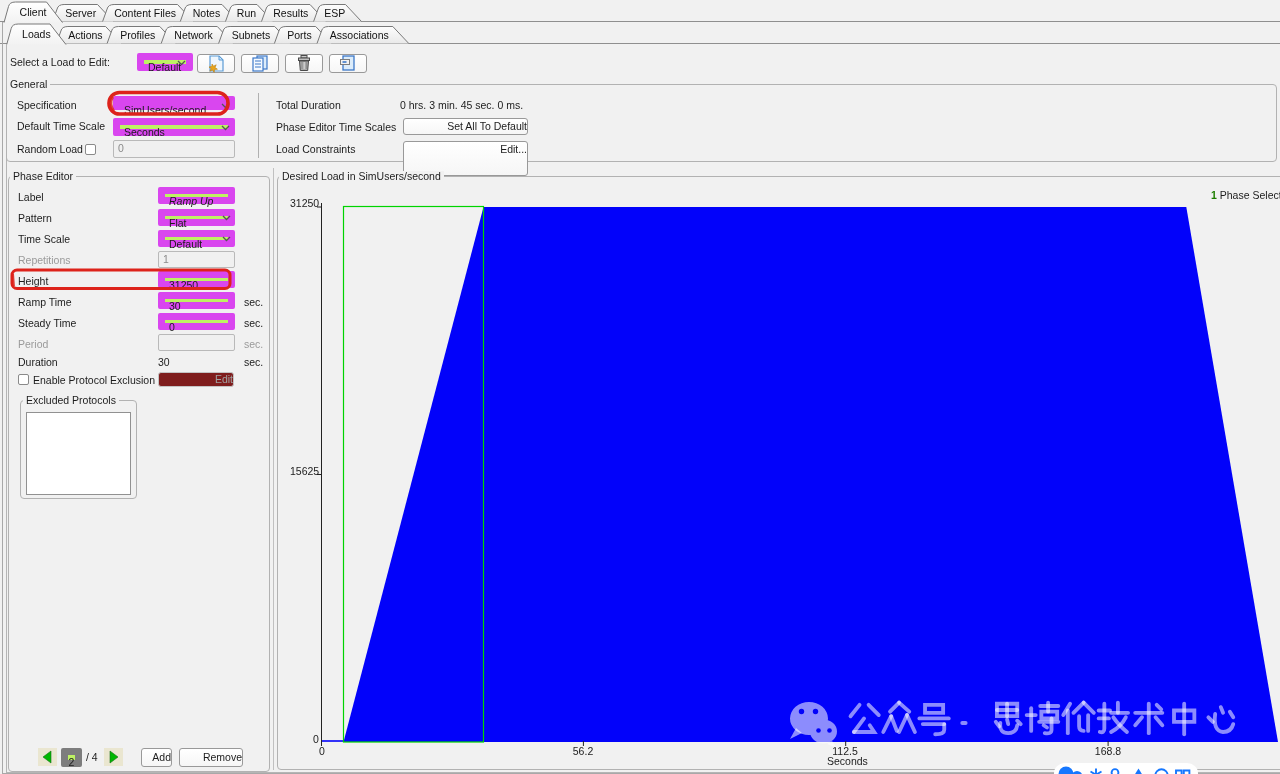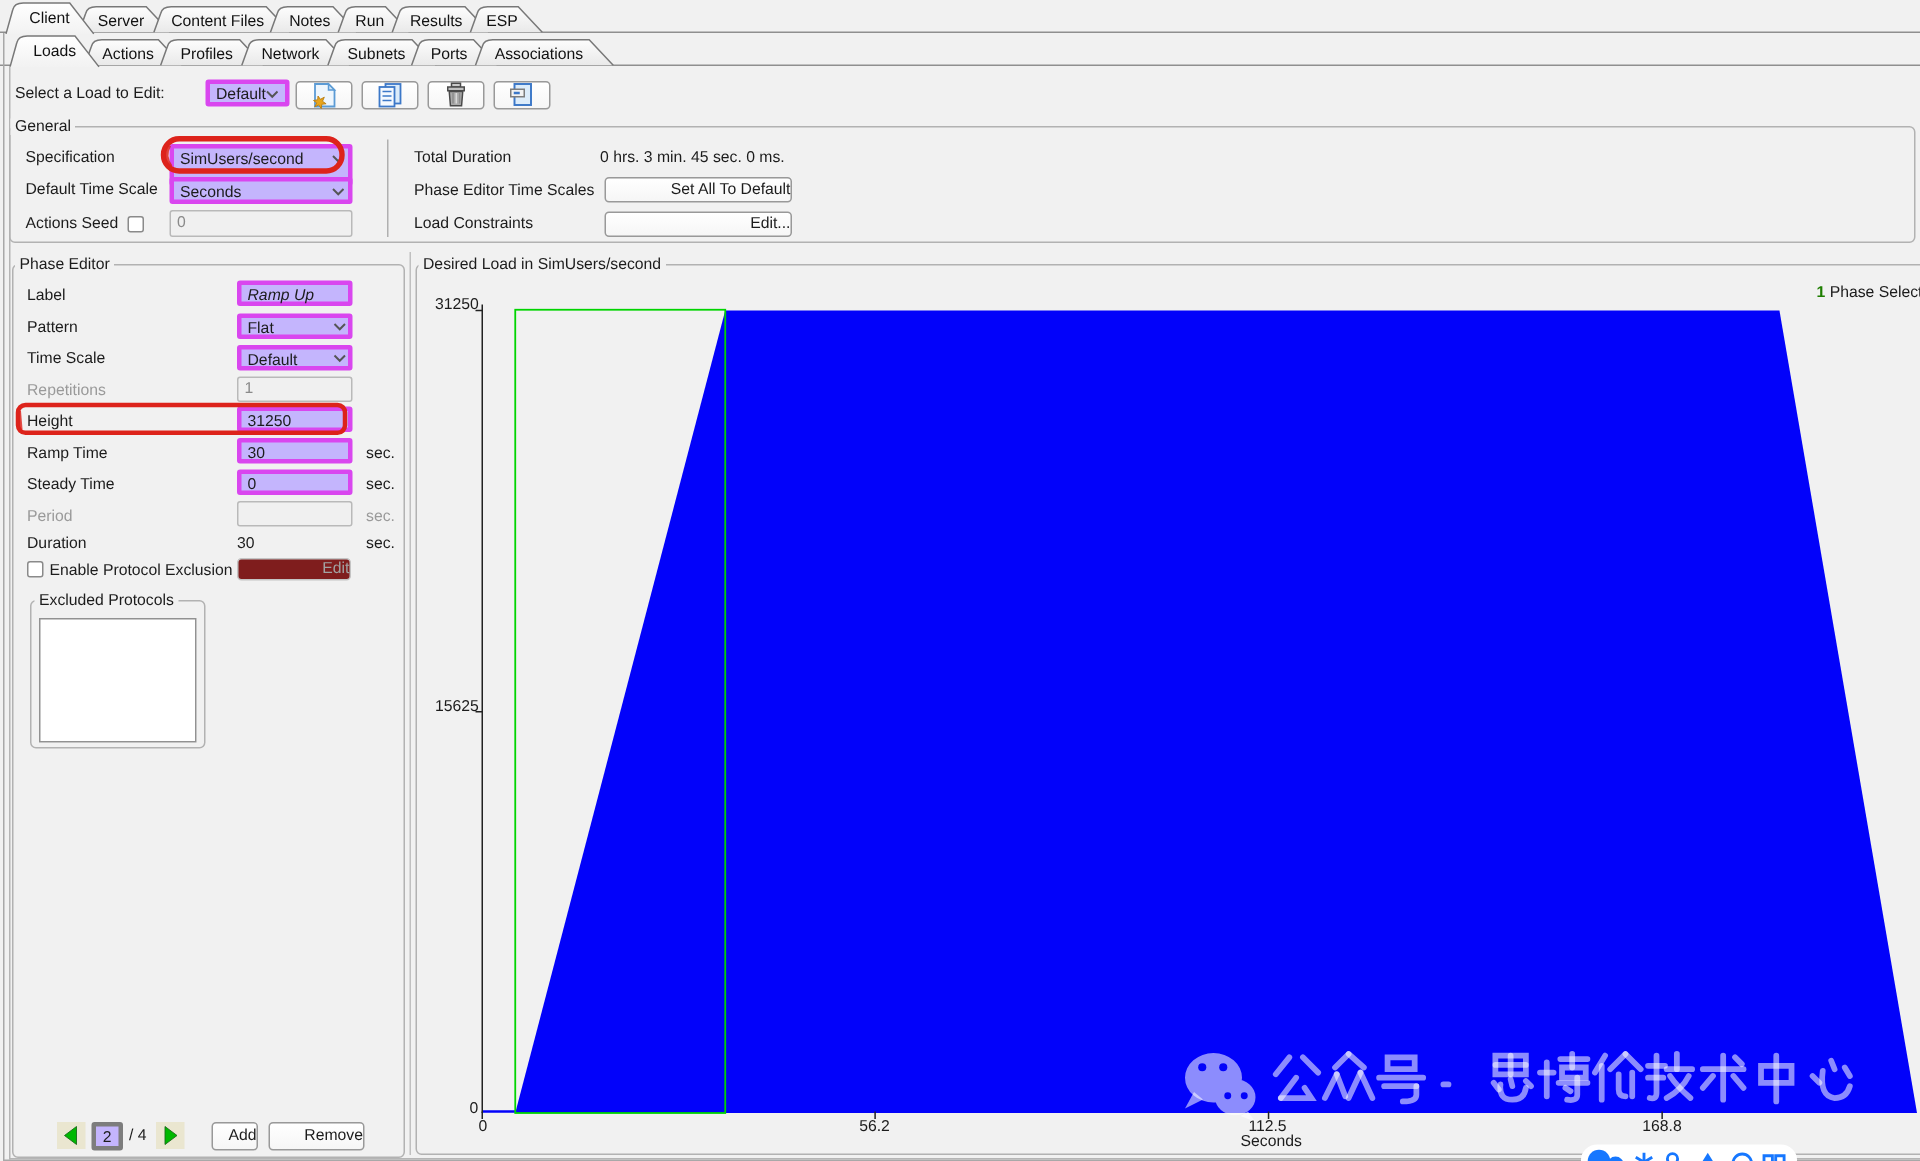--- a/index.html
+++ b/index.html
@@ -2,21 +2,21 @@
 <html><head>
 <meta charset="utf-8">
 <style>
   html,body{margin:0;padding:0;}
   body{width:1280px;height:774px;overflow:hidden;position:relative;
        font-family:"Liberation Sans",sans-serif;font-size:10.5px;color:#1c1c1c;
        background:#f1f1f1;}
   .abs{position:absolute;}
   .lbl{position:absolute;white-space:nowrap;line-height:10.5px;}
   .ctr{text-align:center;}
-  .field{position:absolute;background:#c4b5fd;border:3px solid #d946ef;border-radius:2px;
+  .field{position:absolute;background:#bef264;border:7px solid #d946ef;border-radius:2px;
          line-height:15px;padding-left:4px;white-space:nowrap;box-sizing:border-box;}
   .dis{background:#f0f0f0;border:1px solid #b9b9b9;color:#8a8a8a;}
   .btn{position:absolute;background:linear-gradient(#ffffff,#f6f6f6);border:1px solid #999;
        border-radius:3px;text-align:right;box-sizing:border-box;}
   .group{position:absolute;border:1px solid #b2b2b2;border-radius:4px;}
   .glabel{position:absolute;background:#f1f1f1;padding:0 3px;white-space:nowrap;line-height:11px;}
   .chev{position:absolute;width:9px;height:6px;}
   .cb{position:absolute;width:11px;height:11px;background:#fff;border:1px solid #8a8a8a;
       border-radius:2px;box-sizing:border-box;}
 </style>
@@ -129,41 +129,41 @@
     <rect x="0.5" y="4.5" width="9" height="5" fill="#f2f2f2" stroke="#7d7d7d" stroke-width="1"></rect>
     <line x1="2.5" y1="7" x2="6.5" y2="7" stroke="#3c78c8" stroke-width="1.6"></line>
   </g>
 </svg>
 
 <div class="group" style="left:6px;top:84px;width:1269px;height:76px;"></div>
 <div class="glabel" style="left:7px;top:79px;">General</div>
 <div class="abs" style="left:258px;top:93px;width:1px;height:65px;background:#b0b0b0;"></div>
 
 <div class="lbl" style="left:17px;top:100px;">Specification</div>
-<div class="field" style="left:113px;top:96px;width:122px;height:28px;">SimUsers/second</div>
+<div class="field" style="left:113px;top:96px;width:122px;height:14px;">SimUsers/second</div>
 <svg class="chev" style="left:221px;top:103px;">
     <polyline points="1,1 4.5,4.5 8,1" fill="none" stroke="#555" stroke-width="1.3"></polyline>
   </svg>
 
 <div class="lbl" style="left:17px;top:121px;">Default Time Scale</div>
 <div class="field" style="left:113px;top:118px;width:122px;height:18px;">Seconds</div>
 <svg class="chev" style="left:221px;top:125px;">
     <polyline points="1,1 4.5,4.5 8,1" fill="none" stroke="#555" stroke-width="1.3"></polyline>
   </svg>
 
-<div class="lbl" style="left:17px;top:144px;">Actions Seed</div>
+<div class="lbl" style="left:17px;top:144px;">Random Load</div>
 <div class="cb" style="left:85px;top:144px;"></div>
 <div class="field dis" style="left:113px;top:140px;width:122px;height:18px;">0</div>
 
 <div class="lbl" style="left:276px;top:100px;">Total Duration</div>
 <div class="lbl" style="left:400px;top:100px;">0 hrs. 3 min. 45 sec. 0 ms.</div>
 <div class="lbl" style="left:276px;top:122px;">Phase Editor Time Scales</div>
 <div class="btn" style="left:403px;top:118px;width:125px;height:17px;line-height:15px;">Set All To Default</div>
 <div class="lbl" style="left:276px;top:144px;">Load Constraints</div>
-<div class="btn" style="left:403px;top:141px;width:125px;height:17px;line-height:15px;">Edit...</div>
+<div class="btn" style="left:403px;top:141px;width:125px;height:35px;line-height:15px;">Edit...</div>
 
 <div class="group" style="left:8px;top:176px;width:260px;height:594px;"></div>
 <div class="glabel" style="left:10px;top:171px;">Phase Editor</div>
 
 <div class="lbl" style="left:18px;top:192px;">Label</div>
 <div class="field" style="left:158px;top:187px;width:77px;height:17px;font-style:italic;">Ramp Up</div>
 
 <div class="lbl" style="left:18px;top:213px;">Pattern</div>
 <div class="field" style="left:158px;top:209px;width:77px;height:17px;">Flat</div>
 <svg class="chev" style="left:222px;top:215px;">

